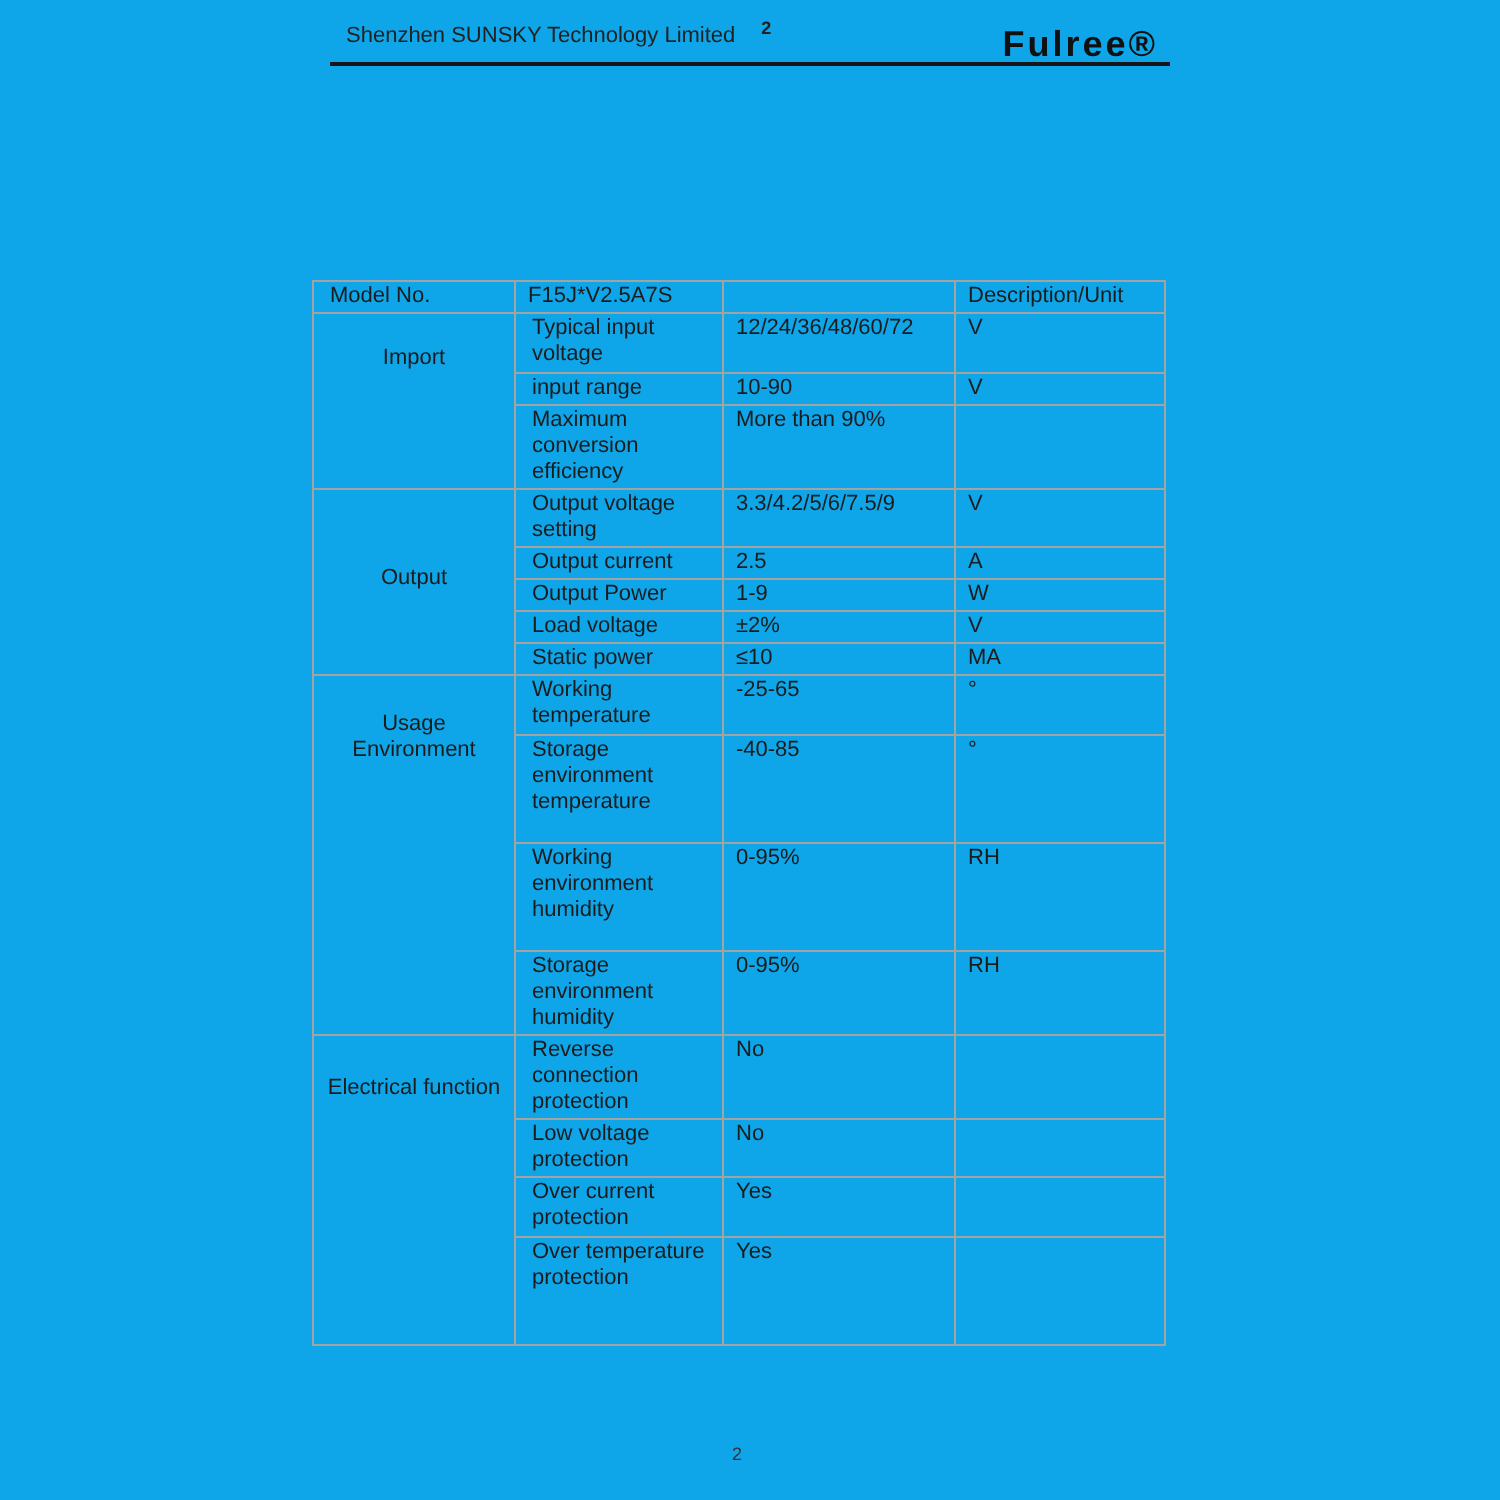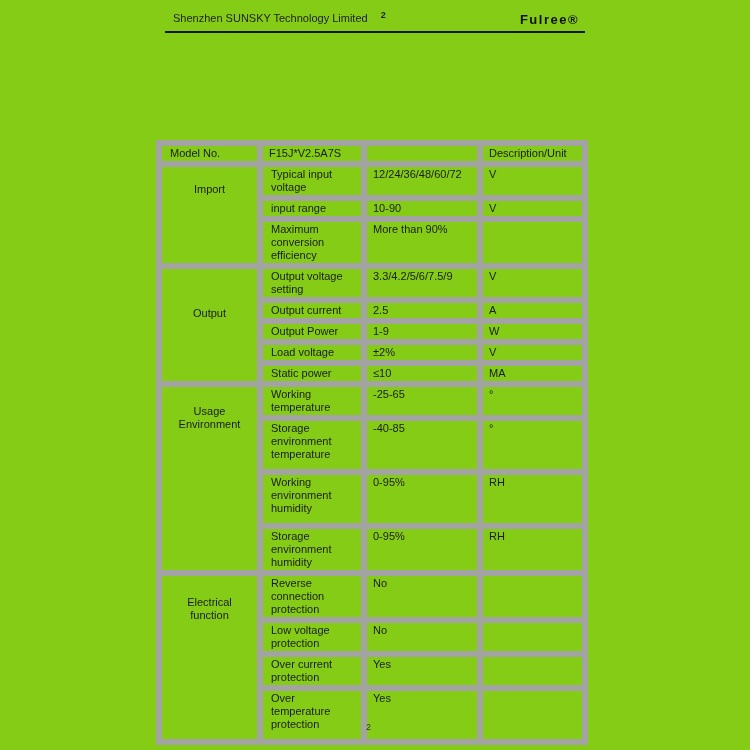--- a/index.html
+++ b/index.html
@@ -1,39 +1,39 @@
 <!DOCTYPE html>
 <html><head>
 <meta charset="utf-8">
 <style>
   * { margin:0; padding:0; box-sizing:border-box; }
   html,body { width:750px; height:750px; background:#ffffff; }
   .page {
-    position:relative; width:750px; height:750px; background:#84cc16;
+    position:relative; width:750px; height:750px; background:#0ea5e9;
     font-family:"Liberation Sans", sans-serif; color:#1f1f1f;
   }
   .doc-header {
     position:absolute; left:165px; top:12px; width:420px; height:21px;
     border-bottom:2px solid #161616;
     display:flex; justify-content:space-between; align-items:flex-start;
   }
   .company-line { padding-left:8px; font-size:11px; color:#222; white-space:nowrap; }
   .header-sup { font-size:9px; font-weight:bold; position:relative; top:-4px; margin-left:13px; color:#222; }
-  .brand { font-size:13px; font-weight:600; letter-spacing:1.5px; padding-right:6px; color:#111; white-space:nowrap; }
+  .brand { font-size:18px; font-weight:600; letter-spacing:1.5px; padding-right:6px; color:#111; white-space:nowrap; }
   .doc-title {
     position:absolute; left:166px; top:83px;
     font-size:18px; font-weight:bold; letter-spacing:0.2px; color:#111;
   }
   table.spec {
     position:absolute; left:156px; top:140px; width:426px;
     border-collapse:collapse; table-layout:fixed;
     font-size:11px; line-height:13px; color:#1c1c1c;
   }
   table.spec td {
-    border:6px solid #a3a3a3; vertical-align:top;
+    border:1px solid #a3a3a3; vertical-align:top;
     padding:1px 4px 1px 6px; overflow:hidden;
   }
   tr.hdr td { height:16px; }
   .model-no-cell, .attr-cell { padding-left:8px !important; }
   .section-cell { text-align:center; padding-left:5px !important; padding-right:5px !important; }
   .sec-import    { padding-top:16px !important; }
   .sec-output    { padding-top:38px !important; }
   .sec-usage     { padding-top:18px !important;margin-left:12px; }
   .sec-protective{ padding-top:20px !important; }
   .rh30{height:30px;} .rh16{height:16px;margin-top:16px;} .rh42{height:42px;} .rh29{height:29px;}

